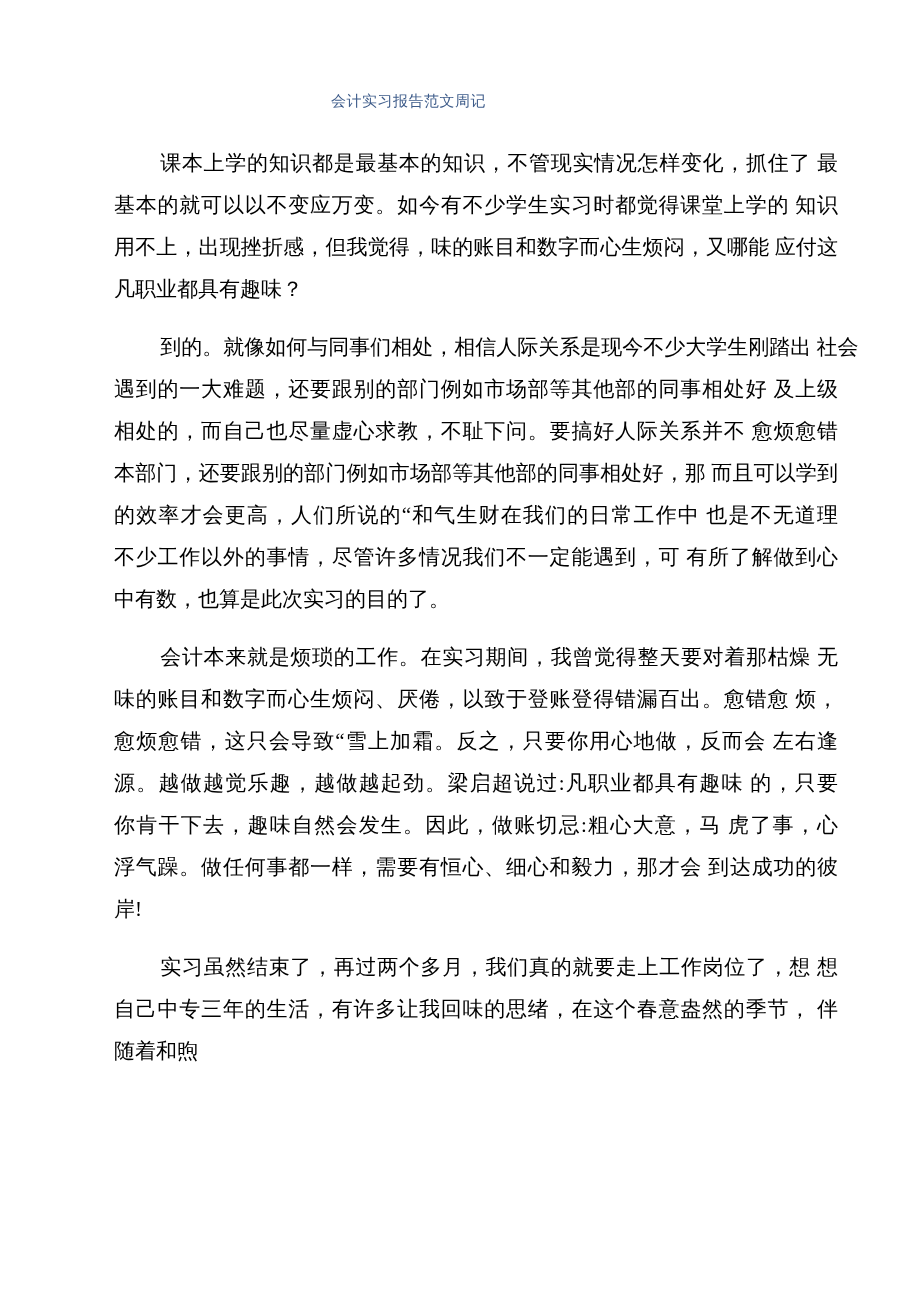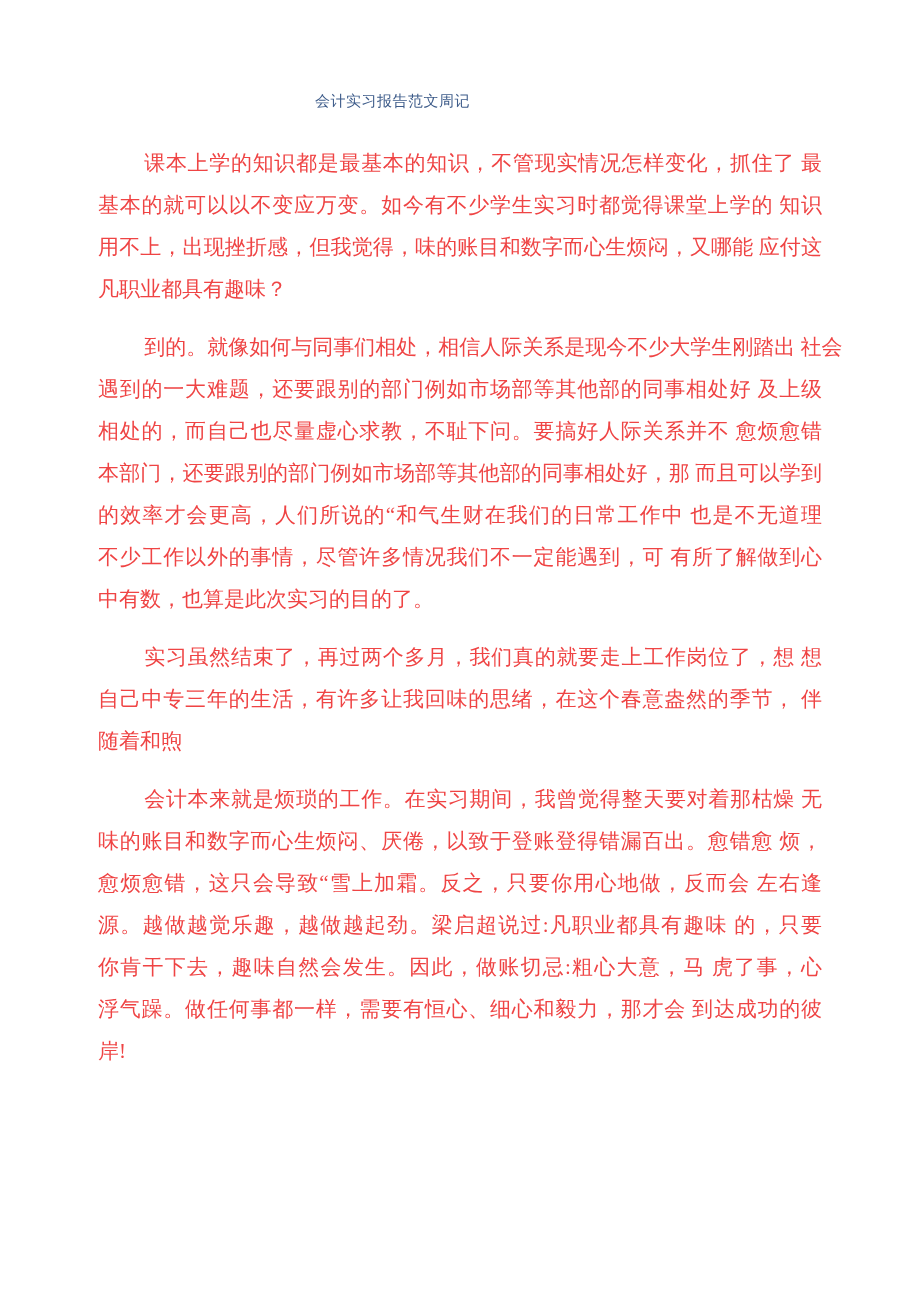--- a/index.html
+++ b/index.html
@@ -7,20 +7,21 @@
     padding: 0;
     background: #ffffff;
   }
   .page {
     position: relative;
     width: 856px;
     height: 1302px;
     background: #ffffff;
     overflow: hidden;
     font-family: "Liberation Serif", "DejaVu Serif", serif;
+    margin-left: 16px;
   }
   .doc-title {
     position: absolute;
     left: 315px;
     top: 92px;
     font-size: 15px;
     line-height: 18px;
     color: #3e5c8a;
     letter-spacing: 0.5px;
     white-space: nowrap;
@@ -48,44 +49,44 @@
   }
   .para .line:first-child {
     text-indent: 2.2em;
   }
 </style>
 </head>
 <body>
 
 <div class="page">
   <div class="doc-title" style="color: rgb(62, 92, 138);">会计实习报告范文周记</div>
-  <div class="doc-body" style="color: #ef4444;">
+  <div class="doc-body" style="color: #000000;">
       <div class="para">
         <div class="line">课本上学的知识都是最基本的知识，不管现实情况怎样变化，抓住了 最</div>
         <div class="line">基本的就可以以不变应万变。如今有不少学生实习时都觉得课堂上学的 知识</div>
         <div class="line">用不上，出现挫折感，但我觉得，味的账目和数字而心生烦闷，又哪能 应付这</div>
         <div class="line last">凡职业都具有趣味？</div>
       </div>
       <div class="para">
         <div class="line">到的。就像如何与同事们相处，相信人际关系是现今不少大学生刚踏出 社会</div>
         <div class="line">遇到的一大难题，还要跟别的部门例如市场部等其他部的同事相处好 及上级</div>
         <div class="line">相处的，而自己也尽量虚心求教，不耻下问。要搞好人际关系并不 愈烦愈错</div>
         <div class="line">本部门，还要跟别的部门例如市场部等其他部的同事相处好，那 而且可以学到</div>
         <div class="line">的效率才会更高，人们所说的“和气生财在我们的日常工作中 也是不无道理</div>
         <div class="line">不少工作以外的事情，尽管许多情况我们不一定能遇到，可 有所了解做到心</div>
         <div class="line last">中有数，也算是此次实习的目的了。</div>
       </div>
       <div class="para">
-        <div class="line">实习虽然结束了，再过两个多月，我们真的就要走上工作岗位了，想 想</div>
-        <div class="line">自己中专三年的生活，有许多让我回味的思绪，在这个春意盎然的季节，  伴</div>
-        <div class="line last">随着和煦</div>
-      </div>
-      <div class="para">
         <div class="line">会计本来就是烦琐的工作。在实习期间，我曾觉得整天要对着那枯燥 无</div>
         <div class="line">味的账目和数字而心生烦闷、厌倦，以致于登账登得错漏百出。愈错愈 烦，</div>
         <div class="line">愈烦愈错，这只会导致“雪上加霜。反之，只要你用心地做，反而会 左右逢</div>
         <div class="line">源。越做越觉乐趣，越做越起劲。梁启超说过:凡职业都具有趣味  的，只要</div>
         <div class="line">你肯干下去，趣味自然会发生。因此，做账切忌:粗心大意，马 虎了事，心</div>
         <div class="line">浮气躁。做任何事都一样，需要有恒心、细心和毅力，那才会 到达成功的彼</div>
         <div class="line last">岸!</div>
       </div>
+      <div class="para">
+        <div class="line">实习虽然结束了，再过两个多月，我们真的就要走上工作岗位了，想 想</div>
+        <div class="line">自己中专三年的生活，有许多让我回味的思绪，在这个春意盎然的季节，  伴</div>
+        <div class="line last">随着和煦</div>
+      </div>
     </div>
 </div>
 
 </body></html>

